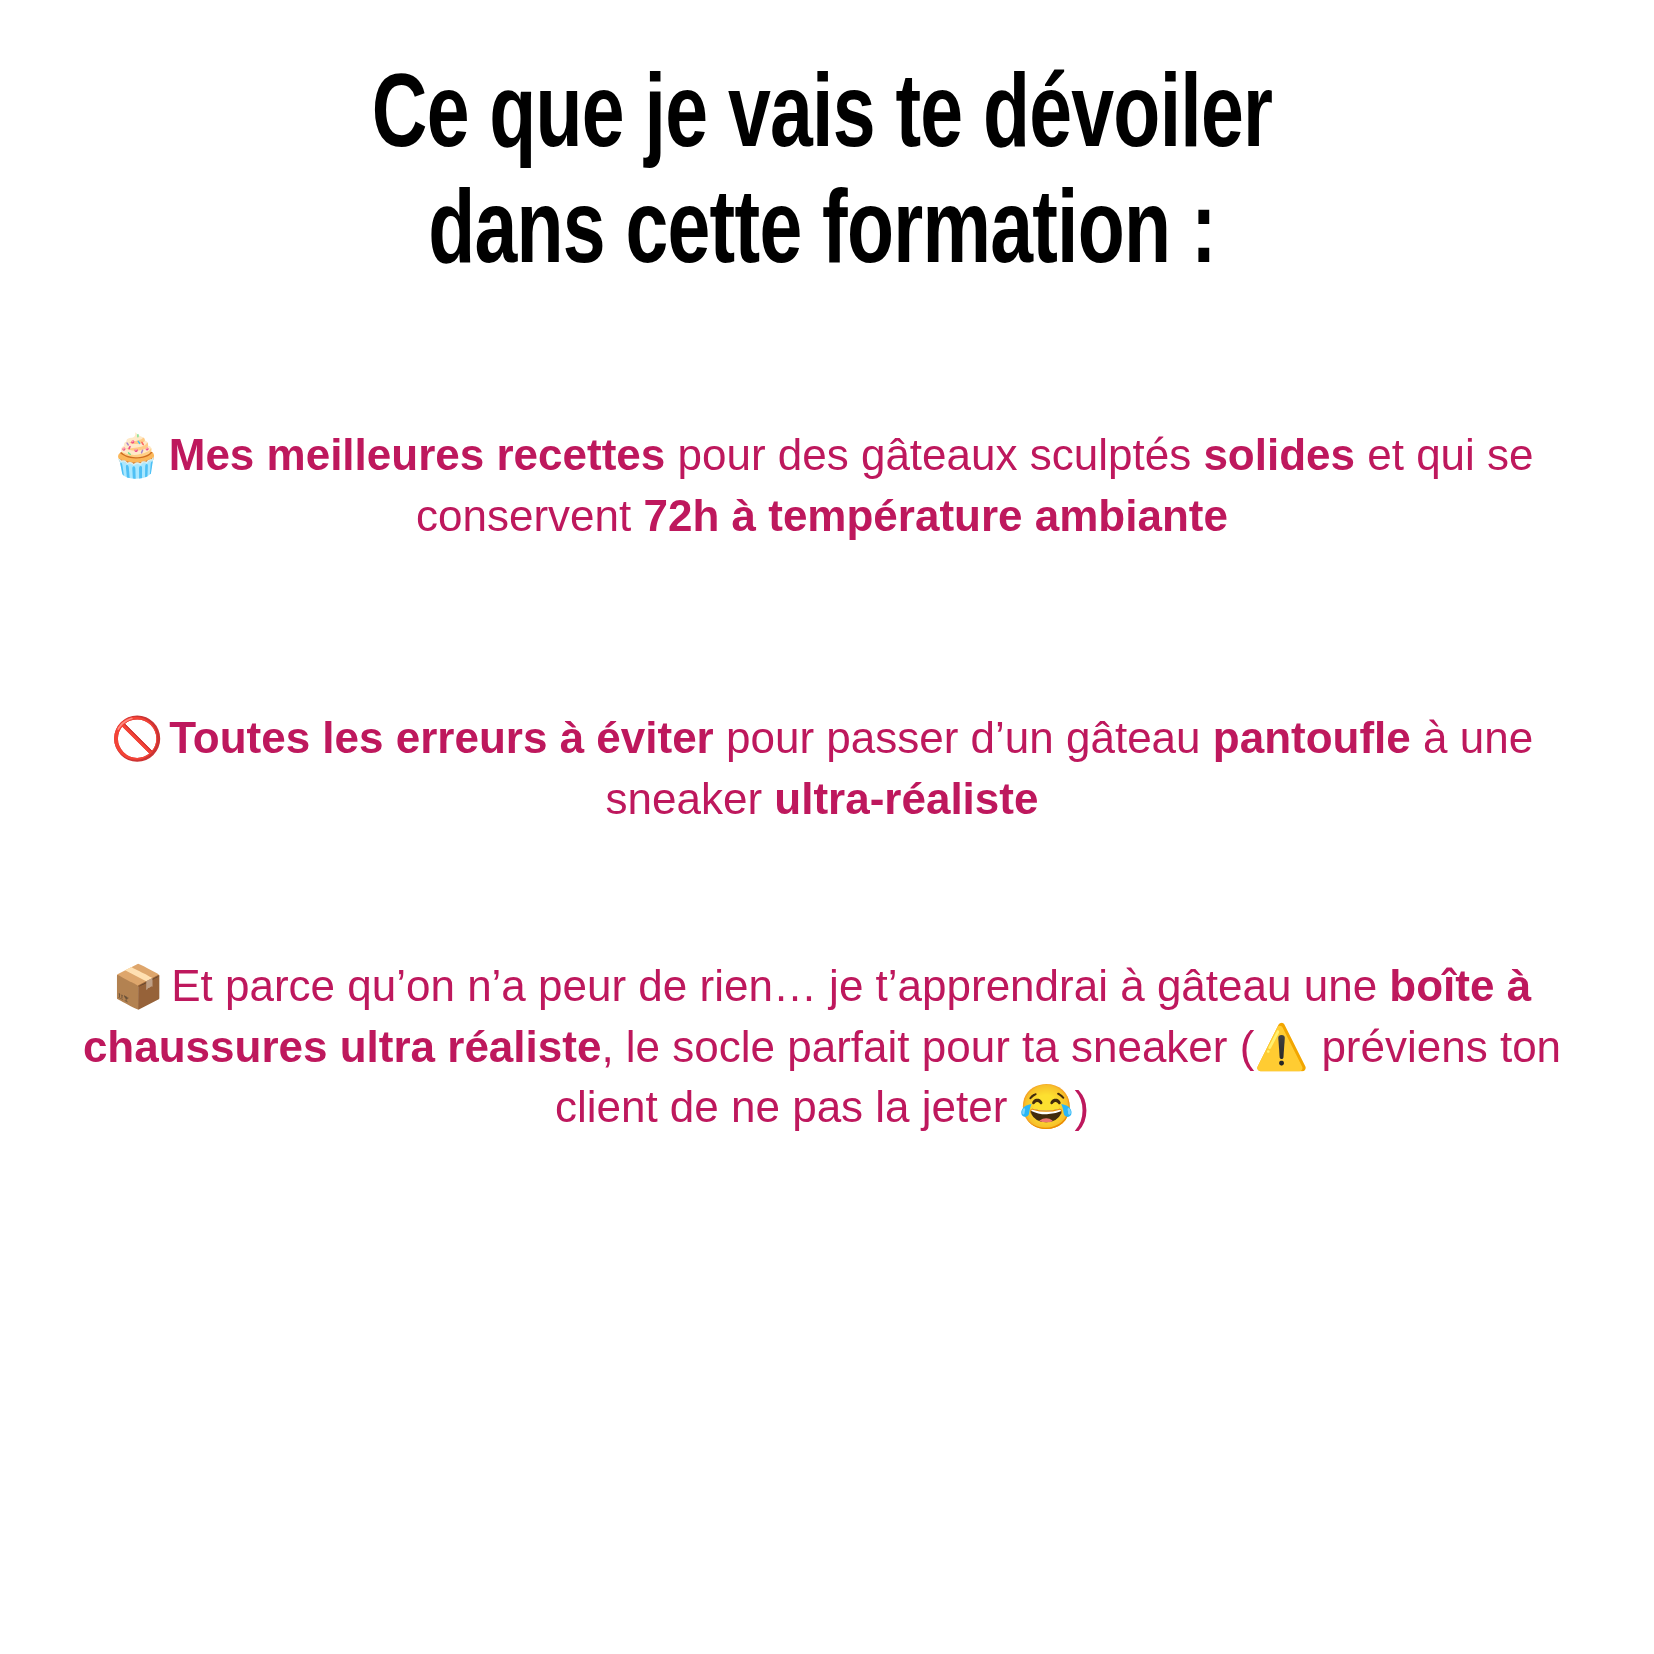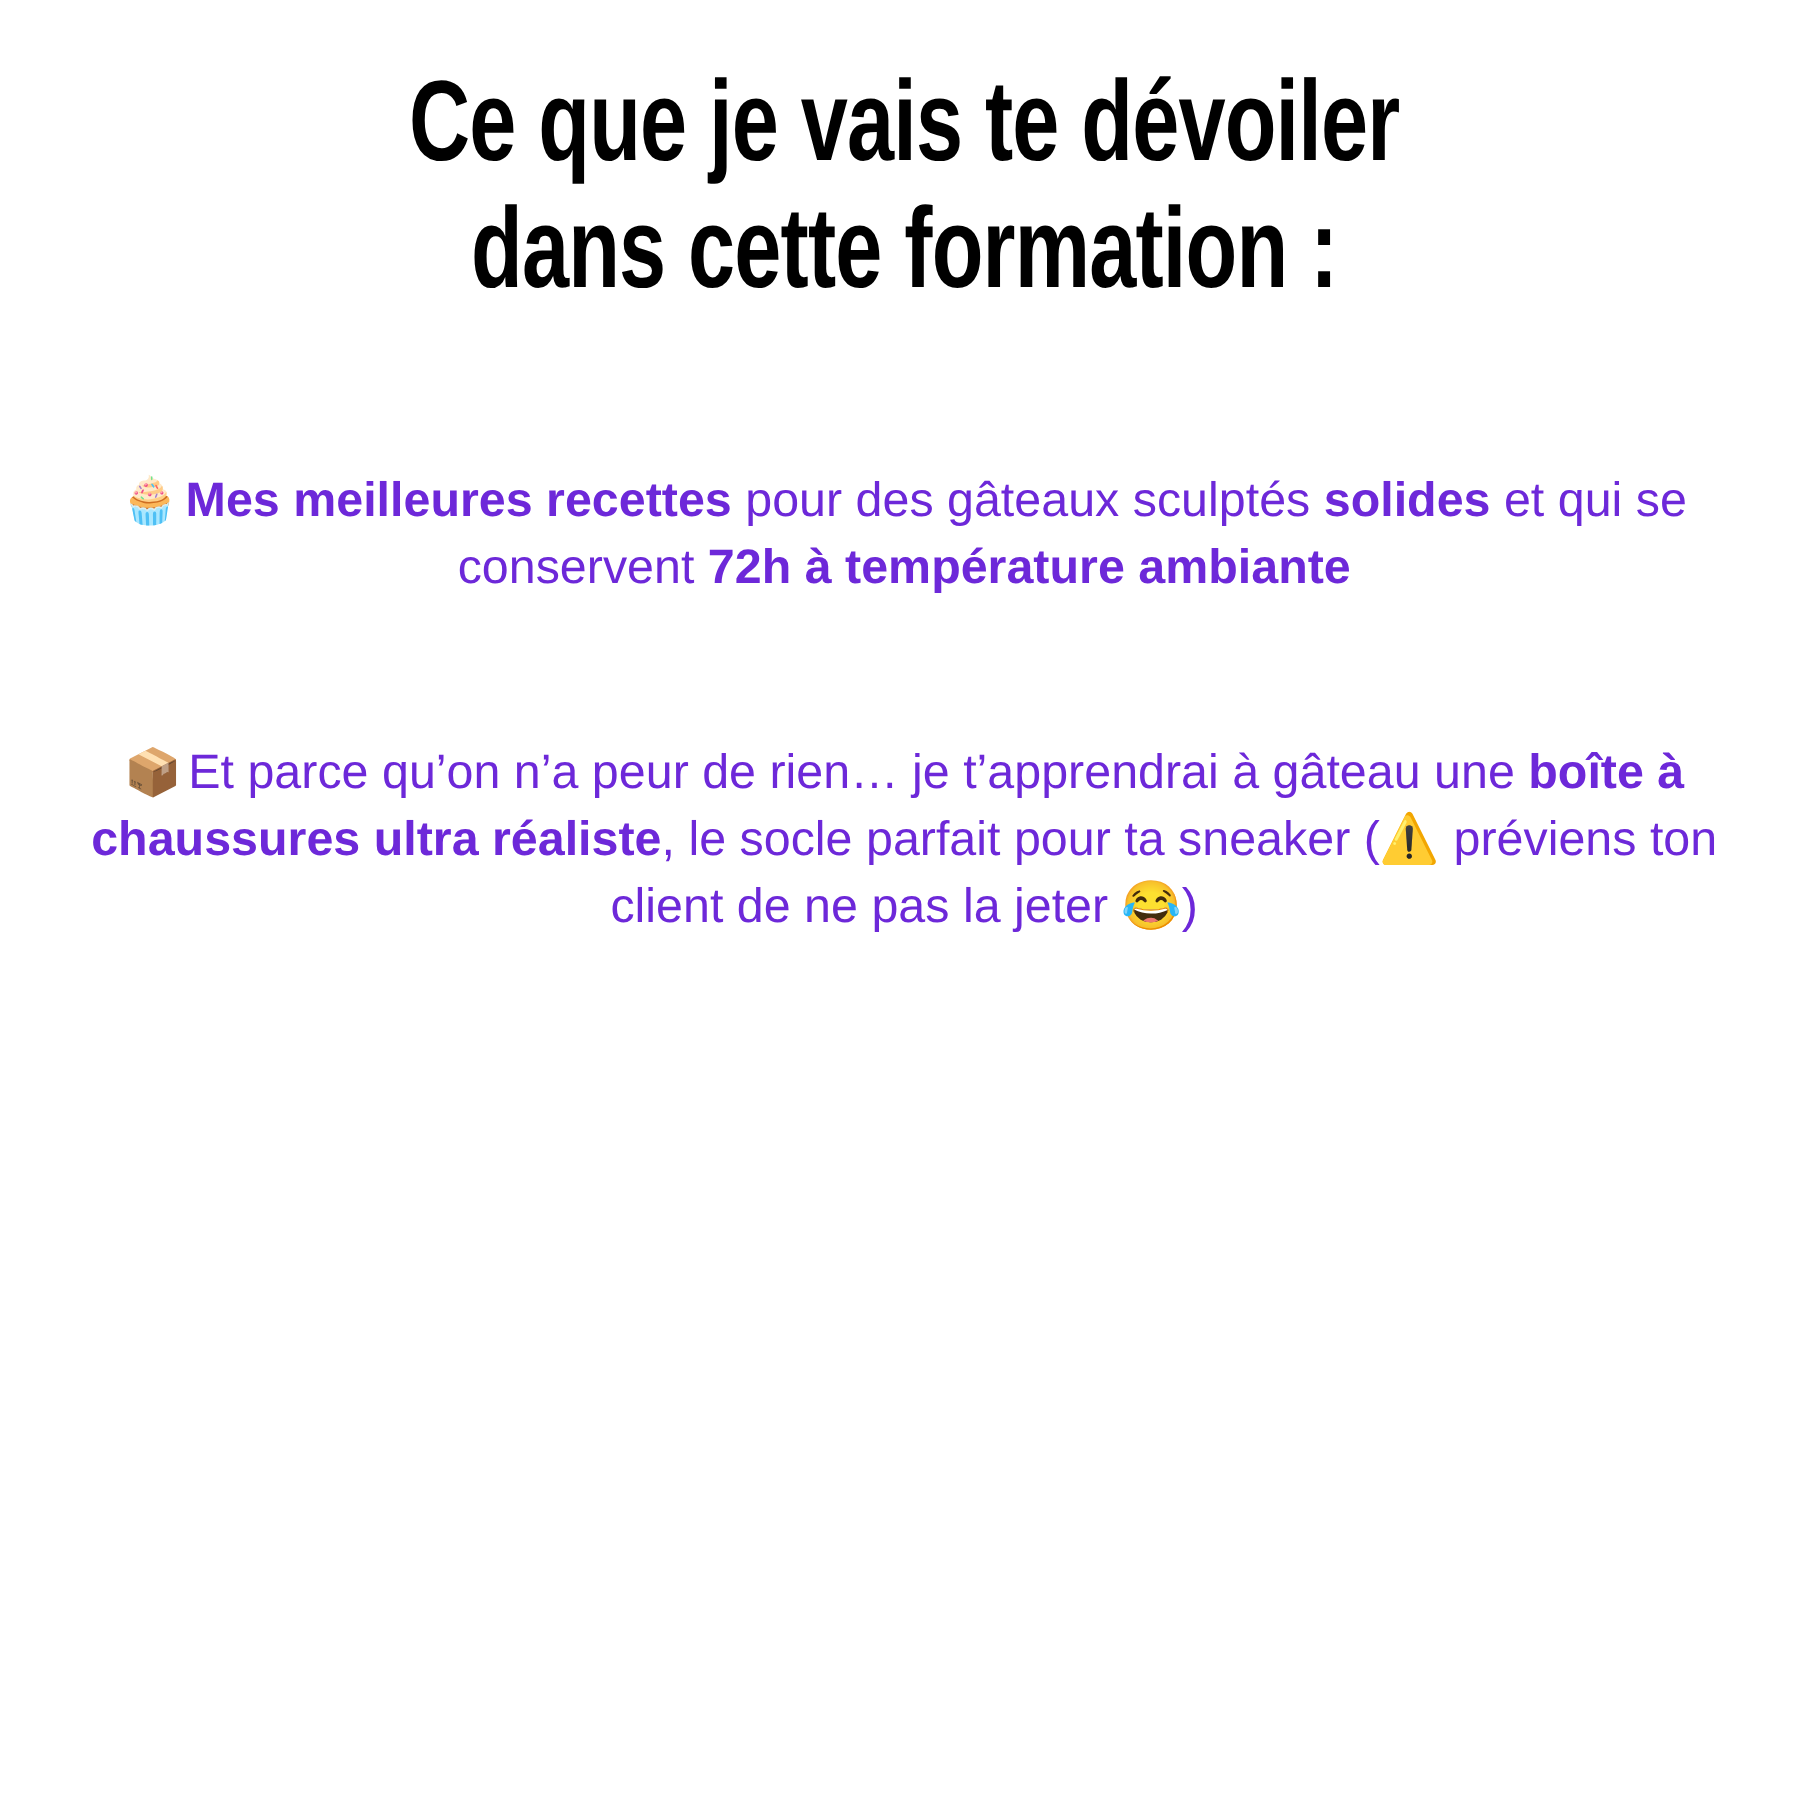--- a/index.html
+++ b/index.html
@@ -38,21 +38,21 @@
   .bullets {
     margin-top: 96px;
     display: flex;
     flex-direction: column;
     gap: 74px;
   }
   .bullet {
     text-align: center;
     font-size: 44px;
     line-height: 1.38;
-    color: #6d28d9;
+    color: #be185d;
     padding: 0 10px;
   }
   .bullet .emoji {
     font-size: 42px;
     margin-right: 6px;
   }
   .bullet b {
     font-weight: 700;
   }
   .bullet-5 {
@@ -64,18 +64,21 @@
 
 <div class="page">
 
   <h1 class="headline">Ce que je vais te dévoiler
 dans cette formation :</h1>
 
   <div class="bullets">
     <p class="bullet bullet-1">
       <span class="emoji">🧁</span><span><b>Mes meilleures recettes</b><span> pour des gâteaux sculptés </span><b>solides</b><span> et qui se conservent </span><b>72h à température ambiante</b></span>
     </p>
+    <p class="bullet bullet-4">
+      <span class="emoji">🚫</span><span><b>Toutes les erreurs à éviter</b><span> pour passer d’un gâteau </span><b>pantoufle</b><span> à une sneaker </span><b>ultra-réaliste</b></span>
+    </p>
     <p class="bullet bullet-5">
       <span class="emoji">📦</span><span><span>Et parce qu’on n’a peur de rien… je t’apprendrai à gâteau une </span><b>boîte à chaussures ultra réaliste</b><span>, le socle parfait pour ta sneaker (⚠️ préviens ton client de ne pas la jeter 😂)</span></span>
     </p>
   </div>
 
 </div>
 
 </body></html>

